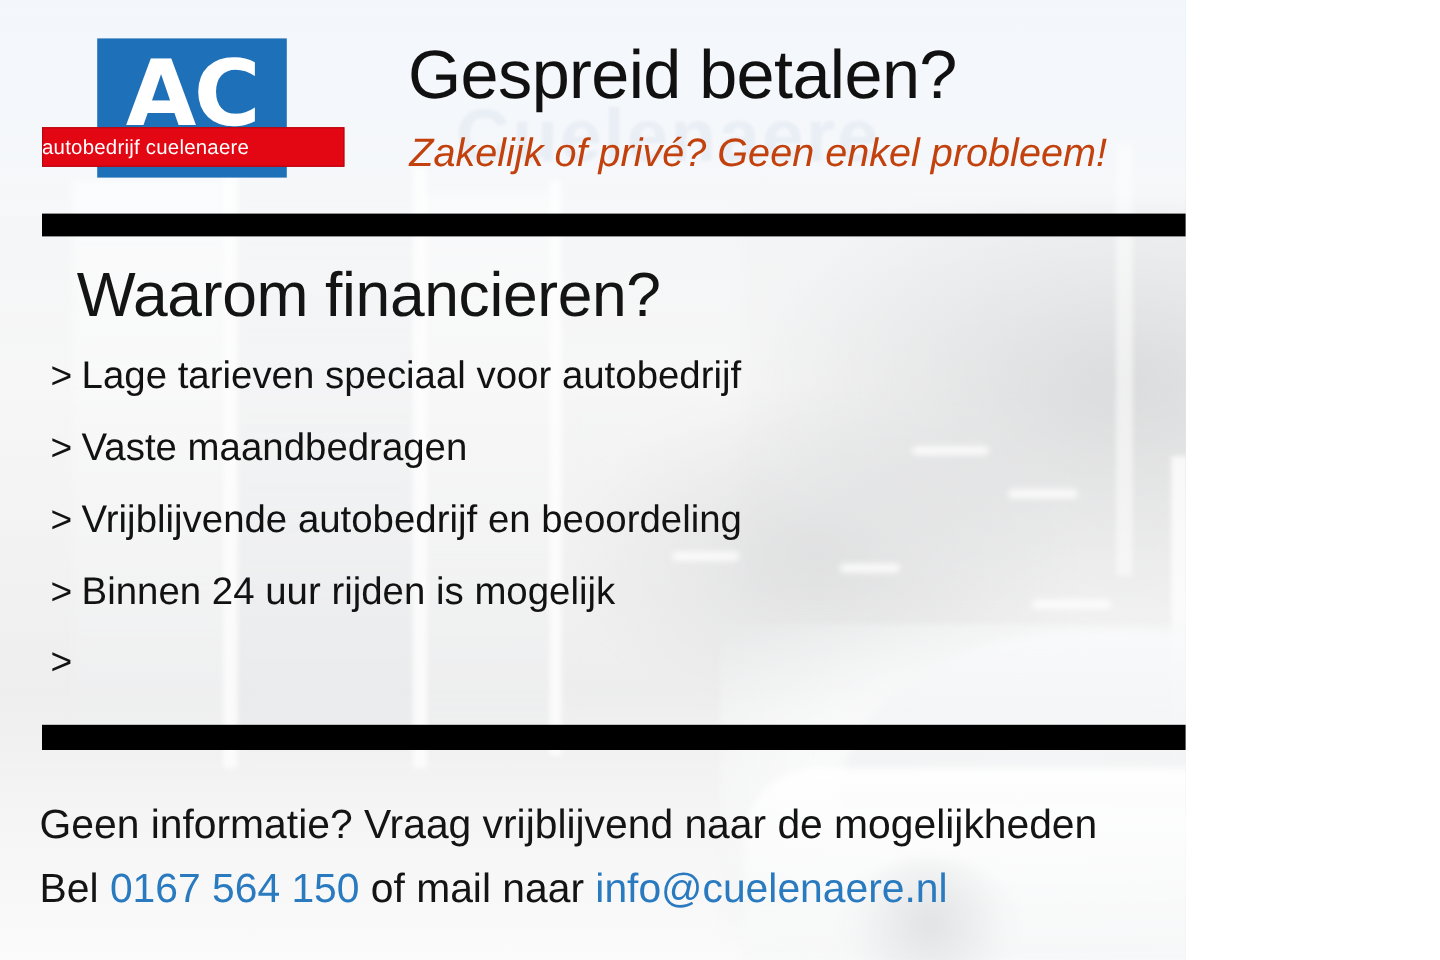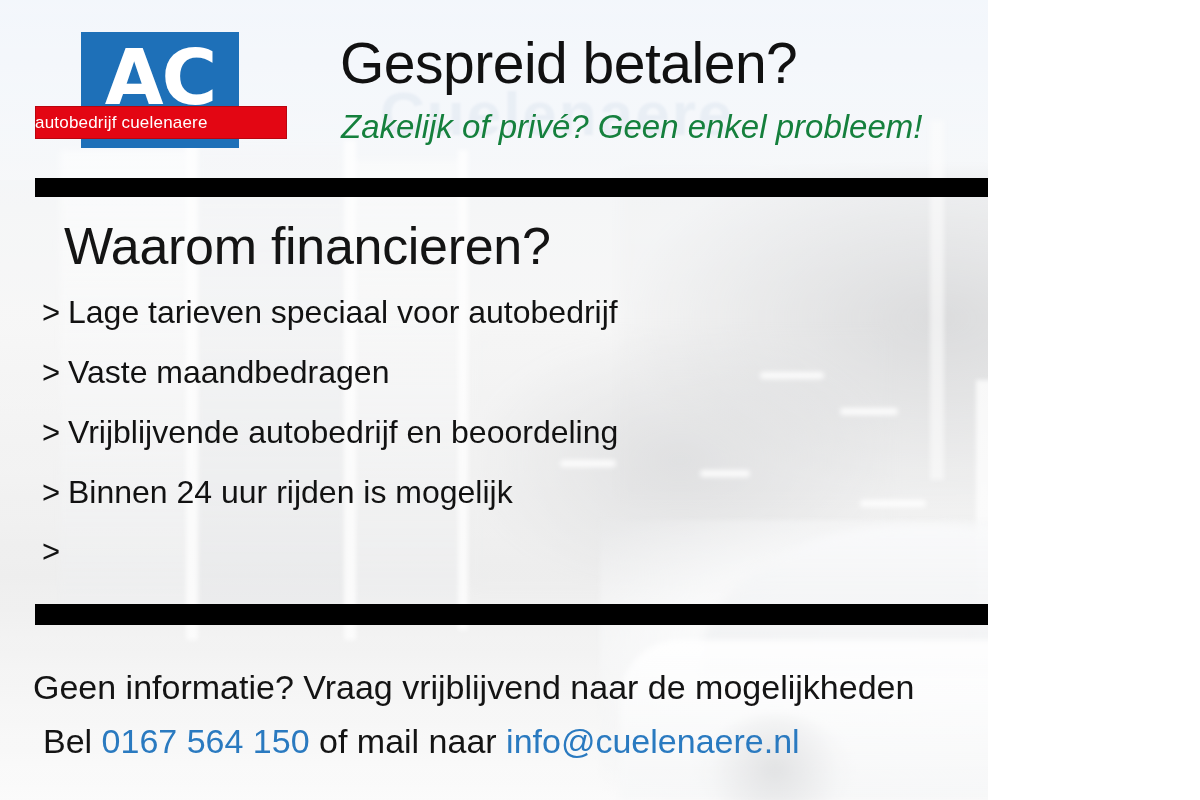--- a/index.html
+++ b/index.html
@@ -243,21 +243,21 @@
     letter-spacing: -0.5px;
     white-space: nowrap;
   }
   .subheadline {
     position: absolute;
     left: 341px;
     top: 108px;
     font-size: 33px;
     font-style: italic;
     font-weight: 400;
-    color: #15803d;
+    color: #c2410c;
     white-space: nowrap;
   }
 
   
   .bar {
     position: absolute;
     left: 35px;
     width: 1135px;
     background: #000000;
   }
@@ -312,21 +312,20 @@
     white-space: nowrap;
   }
   .footer-line2 {
     position: absolute;
     left: 33px;
     top: 722px;
     font-size: 34px;
     font-weight: 400;
     color: #141414;
     white-space: nowrap;
-    margin-left: 10px;
   }
   .link-blue { color: #2a7ac0; }
 </style>
 </head>
 <body>
 
 <div class="poster">
 
   <div class="bg">
     <div class="bg-base"></div>

